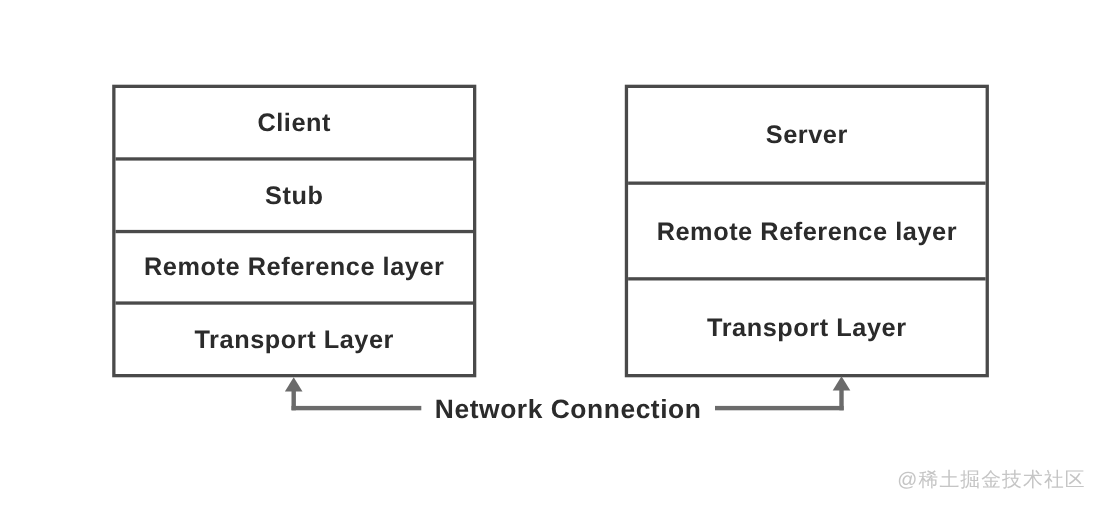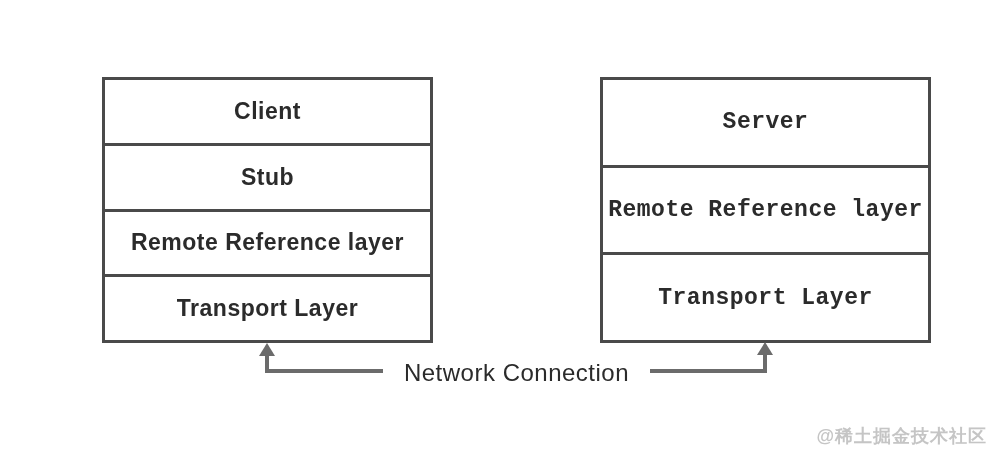--- a/index.html
+++ b/index.html
@@ -16,21 +16,21 @@
     position: absolute;
     display: flex;
     flex-direction: column;
     border: 3px solid #4a4a4a;
     background: #ffffff;
     width: 331px;
     height: 266px;
     top: 77px;
   }
   .stack.left  { left: 102px; }
-  .stack.right { left: 600px; font-family: Liberation Mono, monospace; }
+  .stack.right { left: 568px; }
   .layer-row {
     flex: 1;
     display: flex;
     align-items: center;
     justify-content: center;
   }
   .layer-row + .layer-row { border-top: 3px solid #4a4a4a; text-align: center; }
   .layer-label {
     font-size: 23px;
     font-weight: 600;
@@ -53,32 +53,32 @@
   }
   .arrow-left  { left: 259px; top: 343px; }
   .arrow-right { left: 757px; top: 342px; }
   .conn-label {
     position: absolute;
     left: 383px;
     top: 359px;
     width: 267px;
     text-align: center;
     font-size: 24px;
-    font-weight: 400;
+    font-weight: 700;
     color: #2b2b2b;
     letter-spacing: 0.5px;
     line-height: 28px;
     white-space: nowrap;
   }
   .watermark {
     position: absolute;
     right: 13px;
     top: 424px;
     font-size: 18px;
-    font-weight: 700;
+    font-weight: 400;
     color: #c5c5c5;
     letter-spacing: 1px;
     white-space: nowrap;
   }
 </style>
 </head>
 <body>
 
 <div class="canvas">
 

